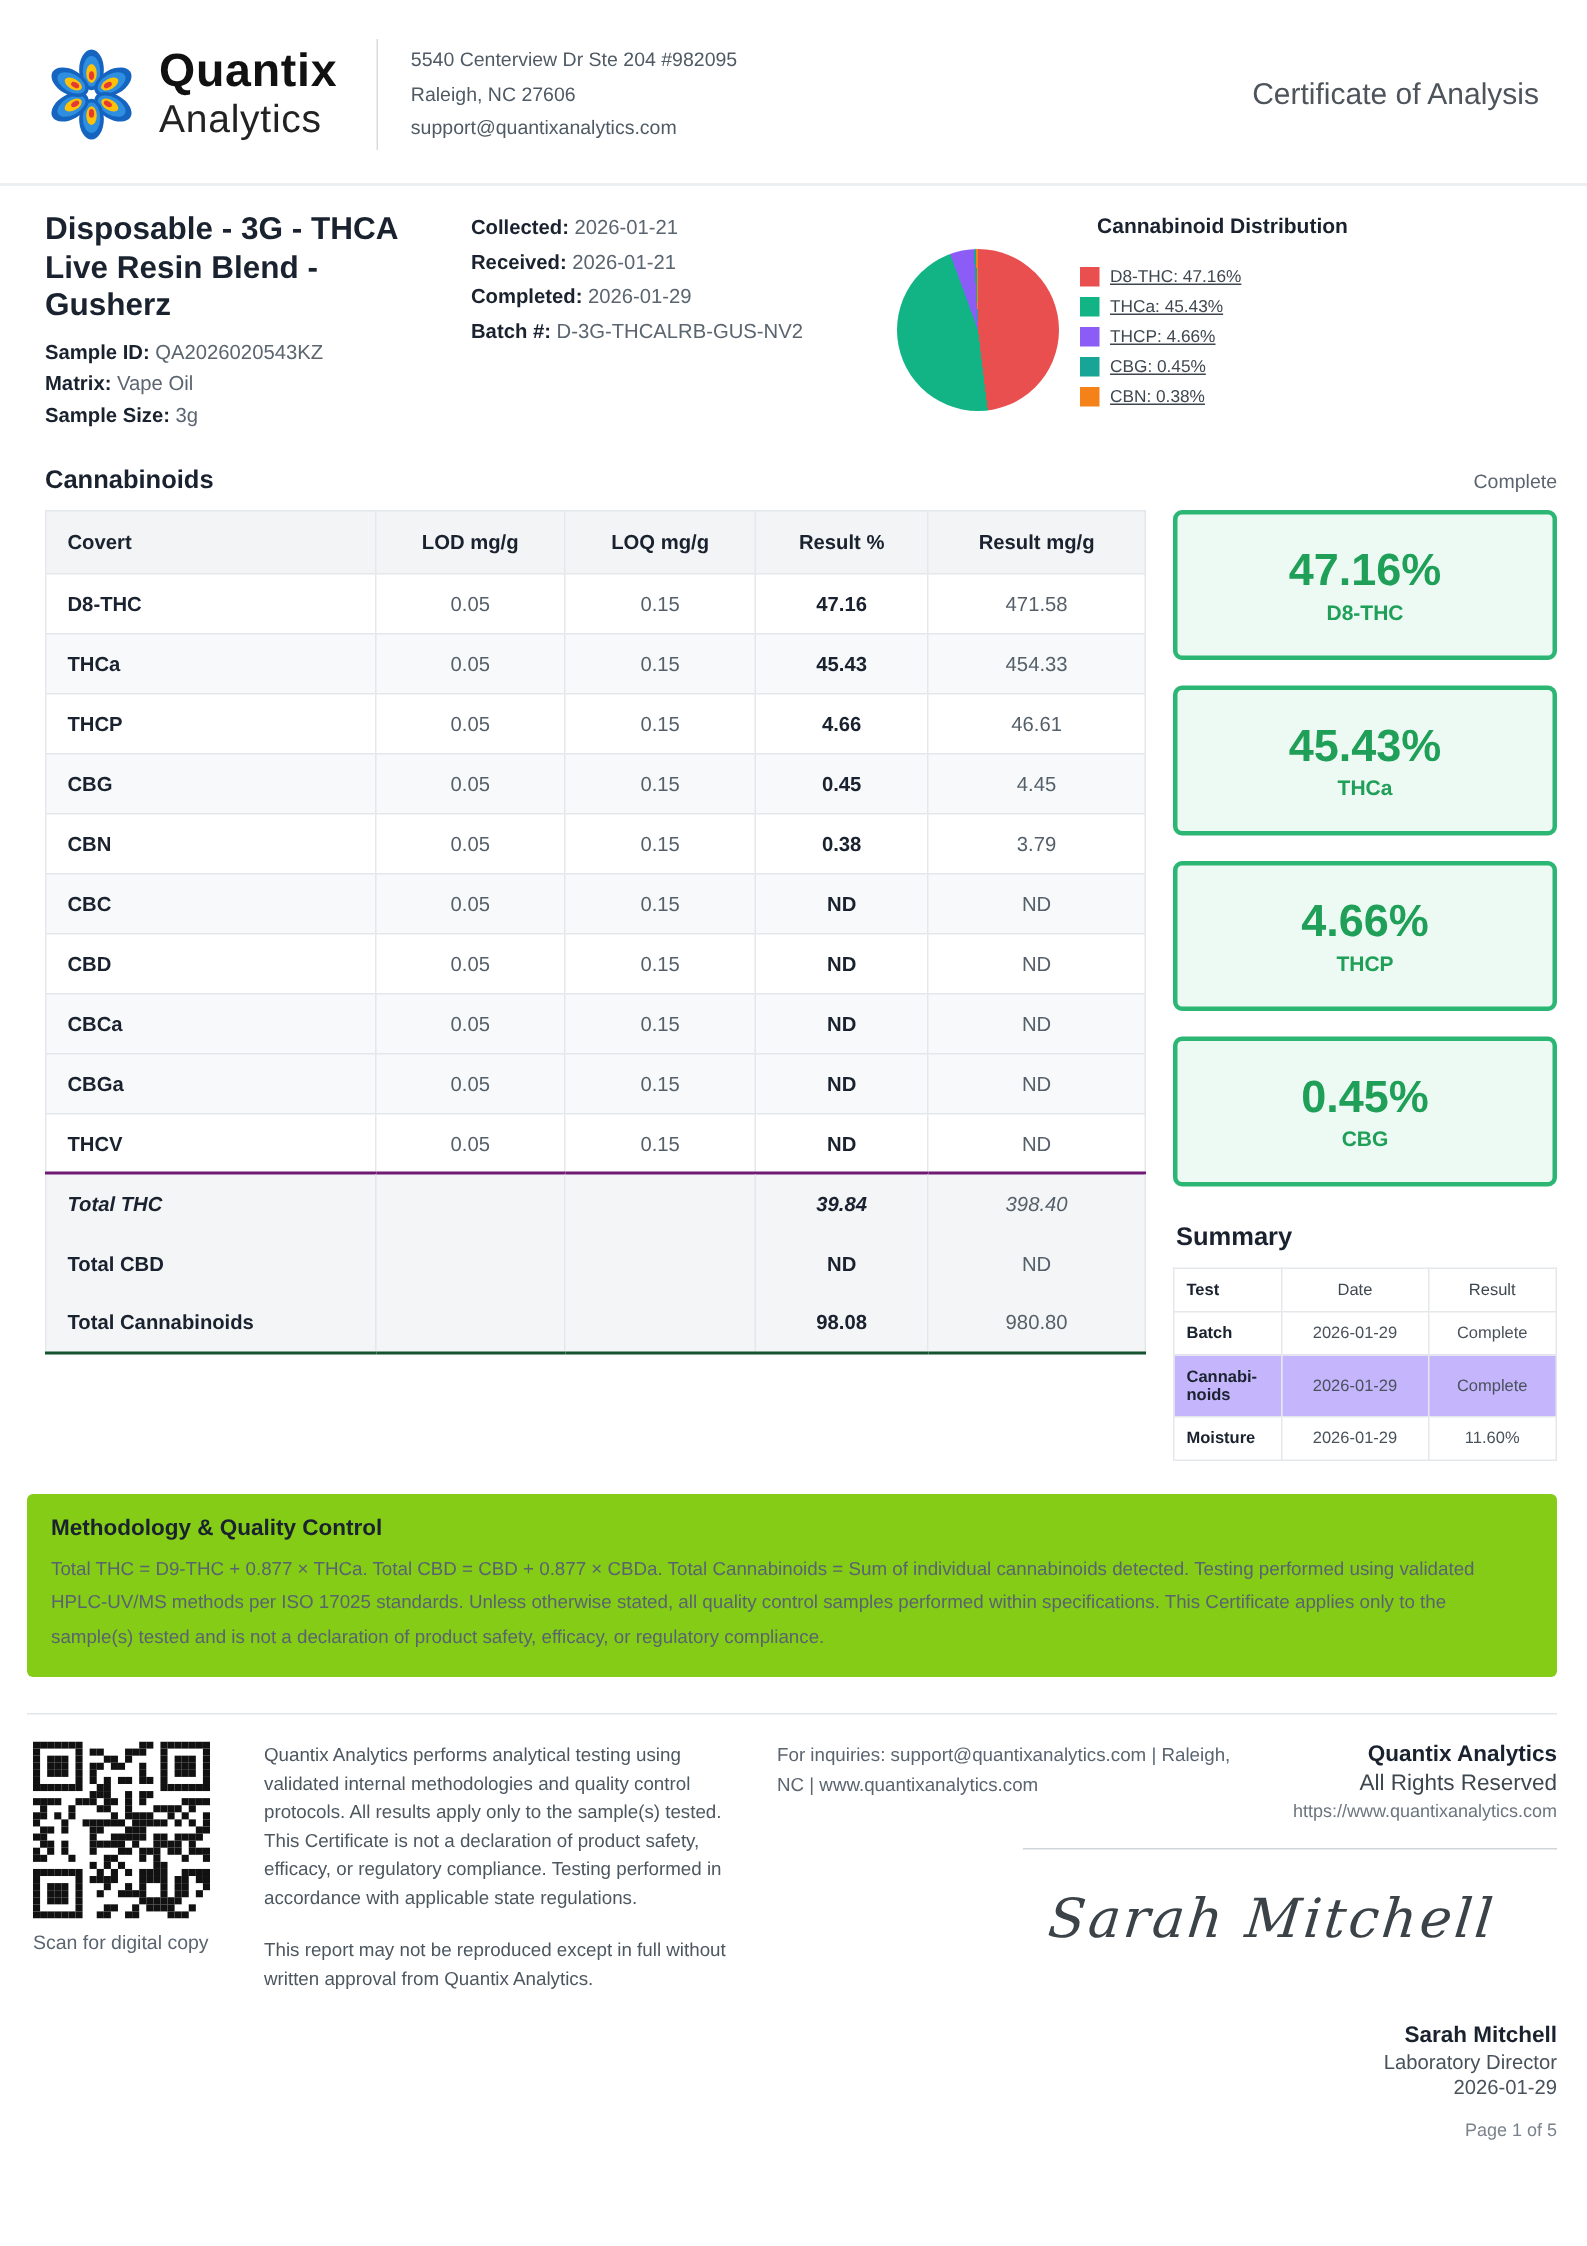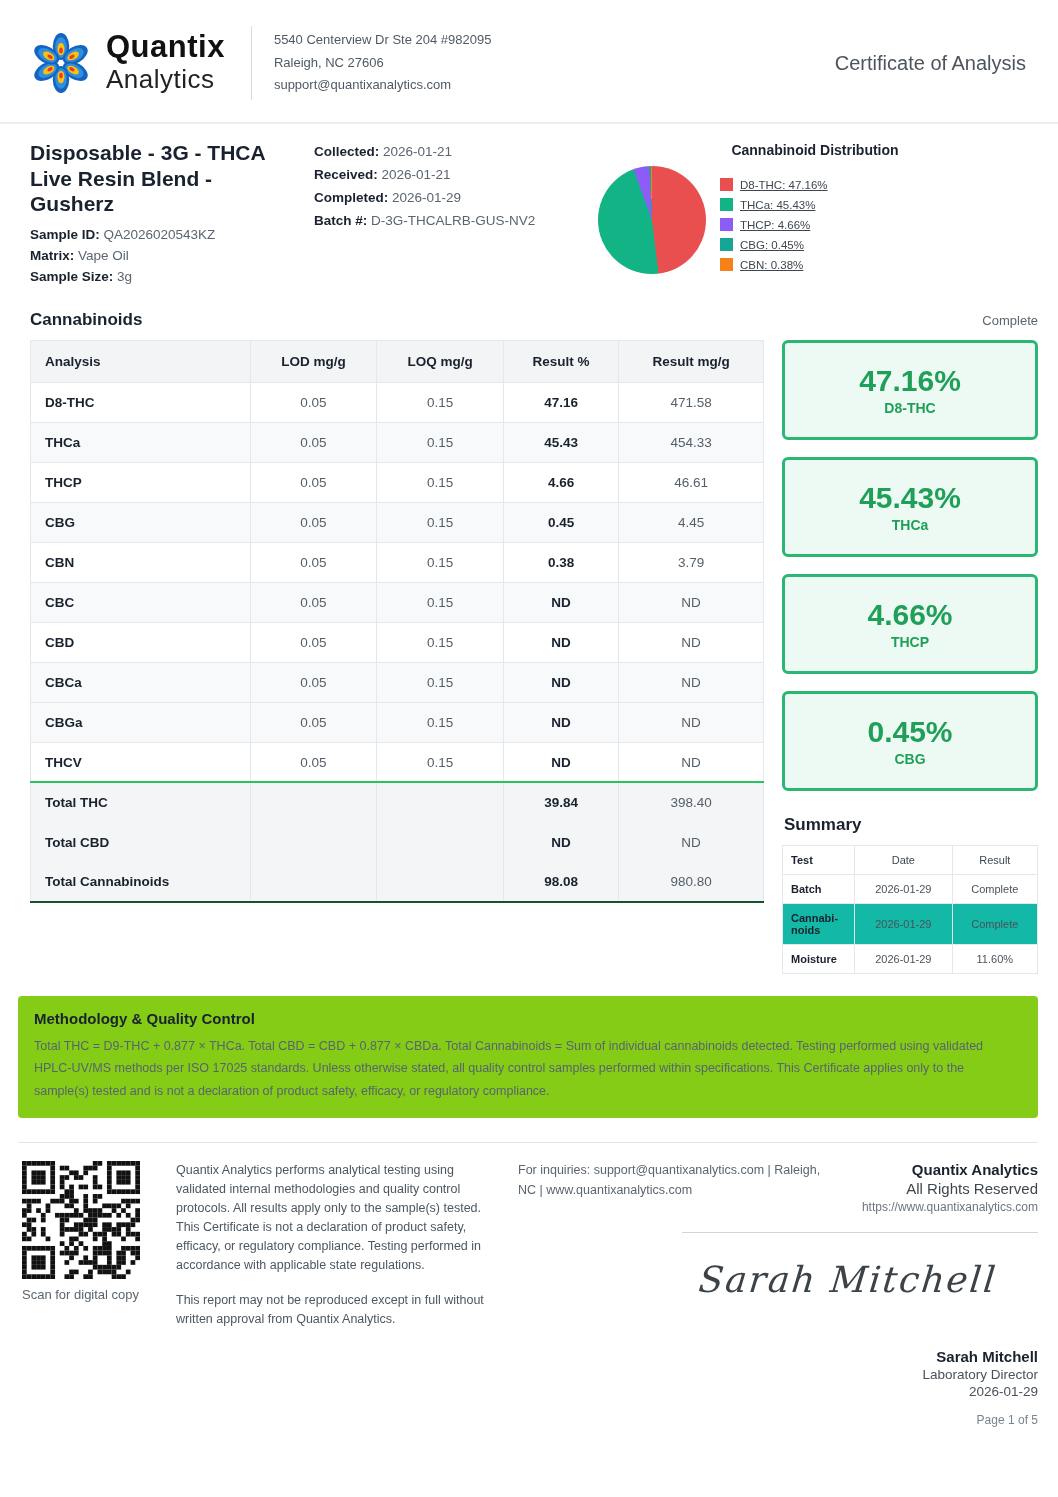--- a/index.html
+++ b/index.html
@@ -43,35 +43,35 @@
   .main { display:flex; padding:0 20px 0 30px; gap:18px; }
   .tbl-wrap { flex:1; }
   table.cann { width:100%; border-collapse:collapse; font-size:13.5px; }
   table.cann th, table.cann td { border:1px solid #e4e8eb; padding:0 10px; height:40px; text-align:center; color:#555f69; }
   table.cann th { background:#f2f4f6; font-weight:bold; color:#19222e; height:42px; }
   table.cann th.a, table.cann td.a { text-align:left; padding-left:14px; }
   table.cann td.a { font-weight:bold; color:#19222e; }
   table.cann td.pct { font-weight:bold; color:#19222e; }
   table.cann tr.even td { background:#f7f9fa; }
   table.cann tr.total td { background:#f3f5f7; border-top:none; border-bottom:none; }
-  table.cann tr.total-first td { border-top:2px solid #22c55e; }
+  table.cann tr.total-first td { border-top:2px solid #701a75;font-style:italic; }
   table.cann tr.total-last td { border-bottom:2px solid #14532d; }
 
   .rightcol { width:256px; flex:none; }
   .hbox { border:3px solid #2bb673; background:#ecfaf3; border-radius:6px; height:100px; margin-bottom:17px;
           display:flex; flex-direction:column; align-items:center; justify-content:center; }
   .hbox .v { font-size:30px; font-weight:bold; color:#1f9f58; line-height:1.1; }
   .hbox .l { font-size:14px; font-weight:bold; color:#1f9f58; margin-top:3px; }
 
   .summary-title { font-size:17px; font-weight:bold; color:#19222e; margin:24px 0 10px 2px; }
   table.sum { width:100%; border-collapse:collapse; font-size:11px; }
   table.sum th, table.sum td { border:1px solid #e4e8eb; padding:8px 8px; text-align:center; color:#49525b; }
   table.sum th { font-weight:normal; color:#3e474f; }
   table.sum th.t, table.sum td.t { text-align:left; font-weight:bold; color:#19222e; width:72px; }
-  table.sum tr.even td { background:#14b8a6; }
+  table.sum tr.even td { background:#c4b5fd; }
 
   
   .meth { margin:22px 20px 0 18px; background:#84cc16; border-radius:4px; padding:14px 18px 16px 16px; }
   .meth-title { font-size:15px; font-weight:bold; color:#19222e; margin-bottom:8px; }
   .meth-body { font-size:12.5px; color:#59646f; line-height:1.8; }
 
   
   .foot-sep { border-top:1px solid #e2e6e9; margin:24px 20px 0 18px; }
   .footer { display:flex; padding:18px 20px 0 22px; gap:24px; }
   .qr-col { width:130px; flex:none; text-align:left; }
@@ -207,21 +207,21 @@
   <div class="section-head">
     <div class="section-title">Cannabinoids</div>
     <div class="section-status">Complete</div>
   </div>
 
   <div class="main">
     <div class="tbl-wrap">
       <table class="cann">
         <thead>
             <tr id="cann-head">
-              <th class="a">Analysis</th>
+              <th class="a">Covert</th>
               <th>LOD mg/g</th>
               <th>LOQ mg/g</th>
               <th>Result %</th>
               <th>Result mg/g</th>
             </tr>
           </thead>
         <tbody id="cann-body">
             <tr>
               <td class="a">D8-THC</td>
               <td>0.05</td>

